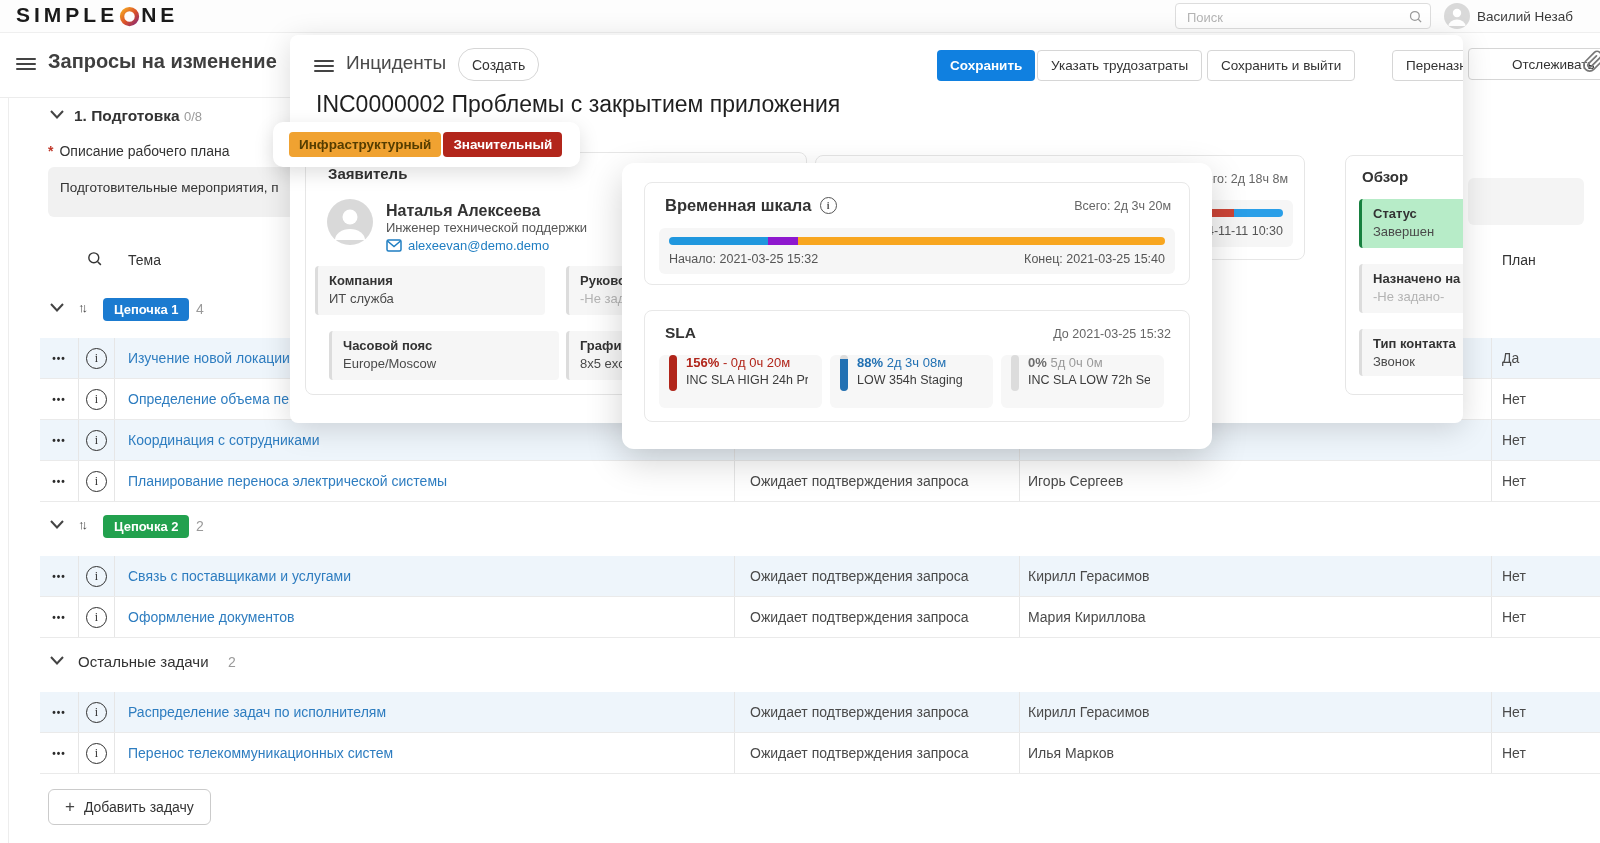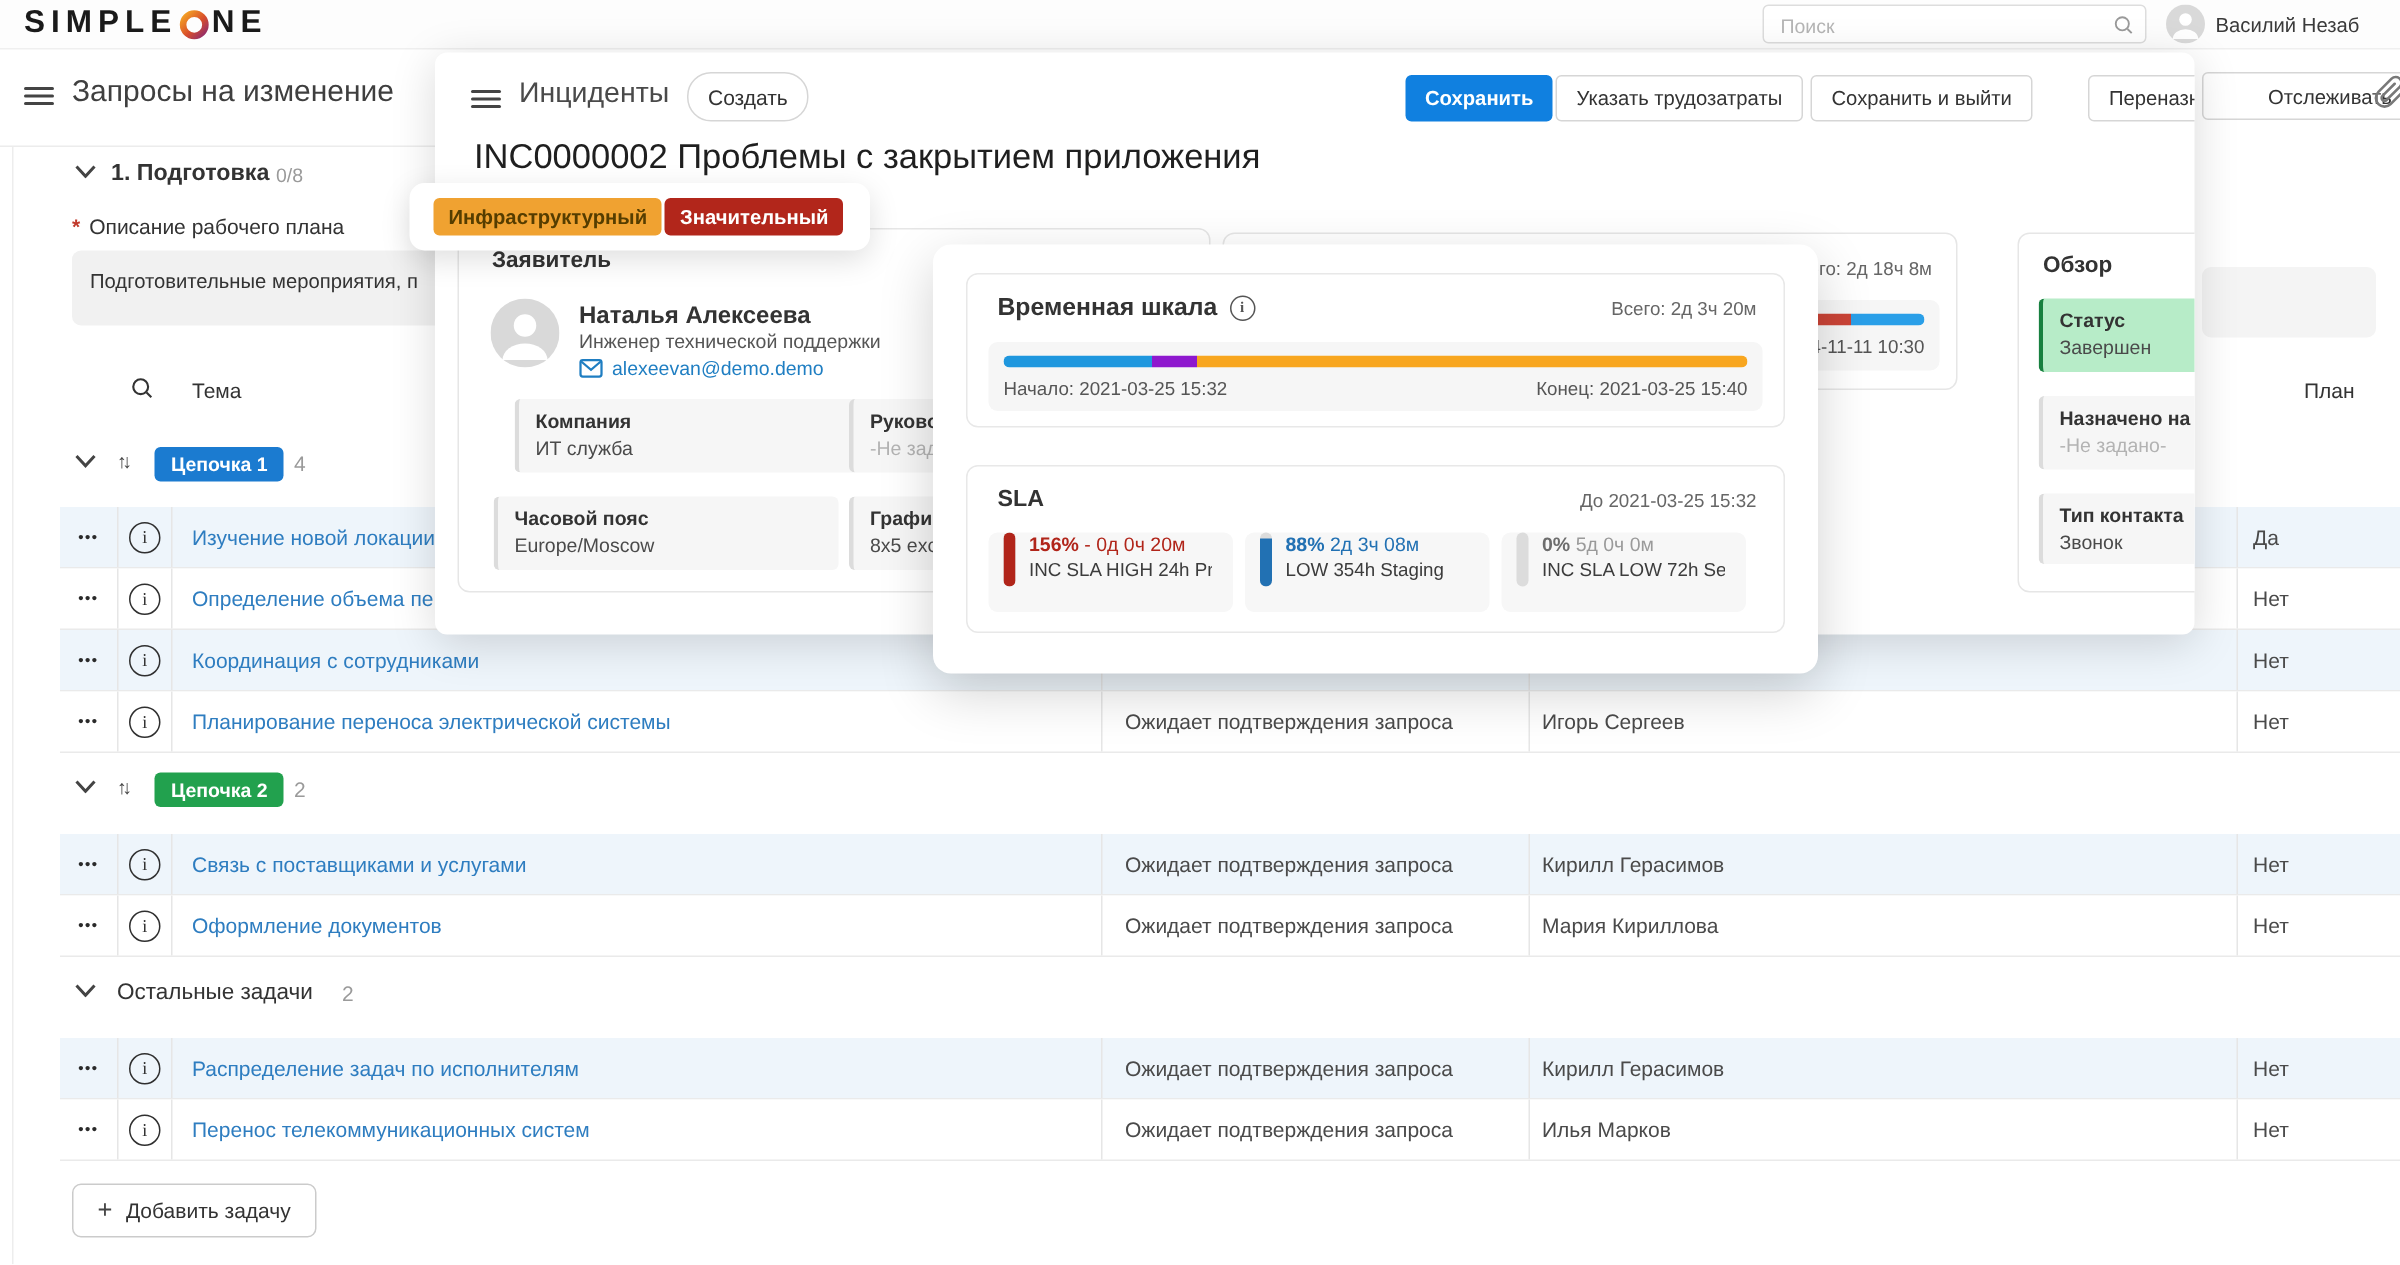--- a/index.html
+++ b/index.html
@@ -15,21 +15,21 @@
   .search input{border:none;outline:none;background:transparent;width:220px;height:22px;margin:1px 0 0 9px;font-size:13px;color:#555;font-family:"Liberation Sans",sans-serif;}
   .search input::placeholder{color:#b5b5b5;}
   .search .mag{position:absolute;right:7px;top:5px;}
   .user{position:absolute;left:1444px;top:3px;display:flex;align-items:center;gap:7px;white-space:nowrap;font-size:13.5px;color:#3a3a3a;}
 
   
   .pagehead-line{position:absolute;left:0;top:97px;width:290px;height:1px;background:#ececec;}
   .vline{position:absolute;left:8px;top:98px;width:1px;height:745px;background:#ededed;}
   .burger{display:inline-block;width:20px;}
   .burger i{display:block;height:2px;background:#444;margin:3px 0;border-radius:1px;}
-  .pagetitle{position:absolute;left:48px;top:50px;font-size:20px;color:#3f3f3f;}
+  .pagetitle{position:absolute;left:48px;top:50px;font-size:20px;color:#3f3f3f;font-weight:bold;}
   .base-burger{position:absolute;left:16px;top:55px;}
   .btn{display:inline-flex;align-items:center;justify-content:center;background:#fff;border:1px solid #d6d6d6;border-radius:4px;font-size:13.5px;color:#333;padding:0 13px;height:31px;box-sizing:border-box;white-space:nowrap;}
   .btn.primary{border:none;color:#fff;font-weight:bold;}
   .follow-btn{position:absolute;left:1468px;top:48px;height:32px;padding-left:43px;}
   .clip-icon{position:absolute;left:1582px;top:50px;}
   .gray-stub{position:absolute;left:1468px;top:178px;width:116px;height:47px;background:#f4f4f4;border-radius:6px;}
 
   
   .chev svg{display:block;}
   .prep-chev{position:absolute;left:50px;top:110px;}
@@ -37,21 +37,21 @@
   .prep-count{position:absolute;left:184px;top:109px;font-size:13px;color:#9a9a9a;}
   .req{color:#c0392b;font-weight:bold;margin-right:6px;}
   .plan-label{position:absolute;left:48px;top:143px;font-size:14px;color:#333;}
   .plan-input{position:absolute;left:48px;top:167px;width:560px;height:50px;background:#f1f1f1;border-radius:6px;font-size:13.5px;color:#333;box-sizing:border-box;padding:13px 12px;}
 
   
   .tbl{position:absolute;left:40px;top:238px;width:1560px;}
   .thead{position:relative;height:47px;}
   .thead .ticon{position:absolute;left:46px;top:12px;}
   .thead .tlabel{position:absolute;left:88px;top:14px;font-size:14px;color:#333;}
-  .thead .plabel{position:absolute;left:1462px;top:14px;font-size:14px;color:#333;margin-left:34px;}
+  .thead .plabel{position:absolute;left:1462px;top:14px;font-size:14px;color:#333;}
   .tgroup{position:relative;height:53px;}
   .tgroup .chev{position:absolute;left:10px;top:18px;}
   .tgroup .sort{position:absolute;left:38px;top:15px;font-size:13px;letter-spacing:-3px;color:#444;}
   .gbadge{position:absolute;left:63px;top:13px;color:#fff;font-size:13px;font-weight:bold;padding:4px 11px;border-radius:4px;}
   .gplain{position:absolute;left:38px;top:15px;font-size:15px;color:#333;font-weight:500;}
   .gcount{position:absolute;top:16px;font-size:14px;color:#9a9a9a;}
   .trow{position:relative;height:41px;border-bottom:1px solid #eaeaea;box-sizing:border-box;background:#fff;}
   .trow.alt{background:#eef5fb;}
   .trow>div{position:absolute;top:0;height:100%;display:flex;align-items:center;box-sizing:border-box;}
   .c-dots{left:0;width:39px;border-right:1px solid #e6e6e6;justify-content:center;}
@@ -386,21 +386,21 @@
       </svg>
       <div class="name">Наталья Алексеева</div>
       <div class="role">Инженер технической поддержки</div>
       <div class="mail">
         <svg width="16" height="13" viewBox="0 0 16 13" fill="none" stroke="#1f7ec2" stroke-width="1.5">
           <rect x="1" y="1" width="14" height="11" rx="1.5"></rect>
             <polyline points="1.5,2 8,7.5 14.5,2"></polyline>
         </svg>
         <a href="#" style="color:#1f7ec2;text-decoration:none">alexeevan@demo.demo</a>
       </div>
-      <div class="fbox" style="left:37px;top:113px">
+      <div class="fbox" style="left:9px;top:113px">
         <div class="fl">Компания</div>
         <div class="fv">ИТ служба</div>
       </div>
       <div class="fbox" style="left:260px;top:113px">
         <div class="fl">Руководитель</div>
         <div class="fv muted">-Не задано-</div>
       </div>
       <div class="fbox" style="left:23px;top:178px">
         <div class="fl">Часовой пояс</div>
         <div class="fv">Europe/Moscow</div>

